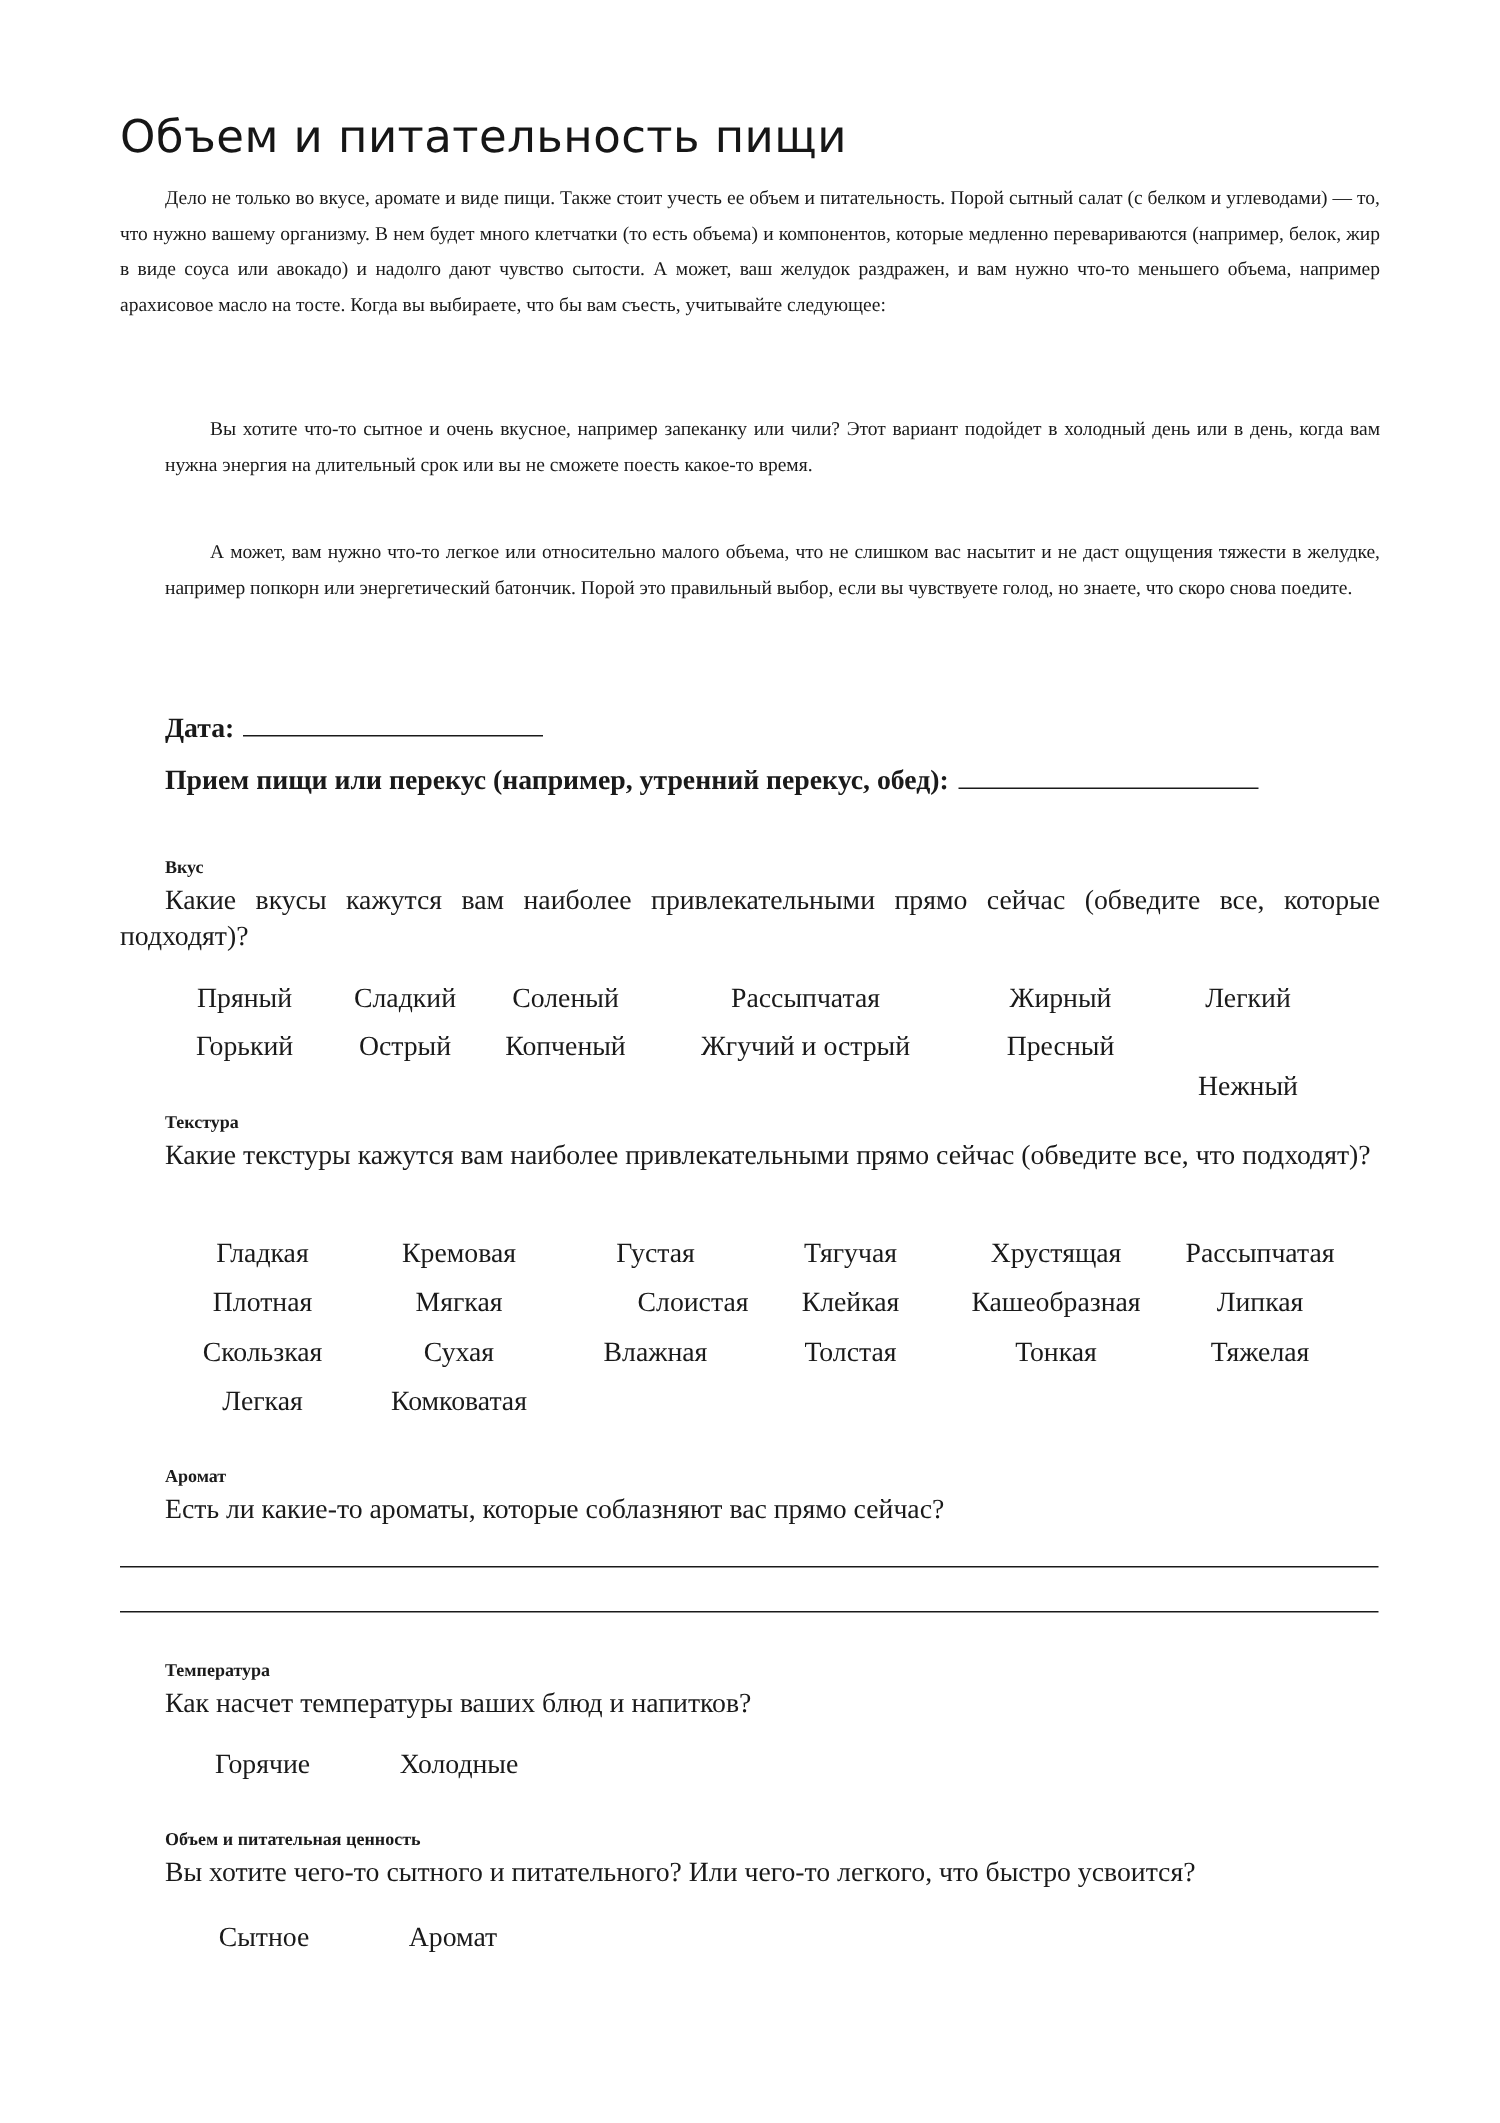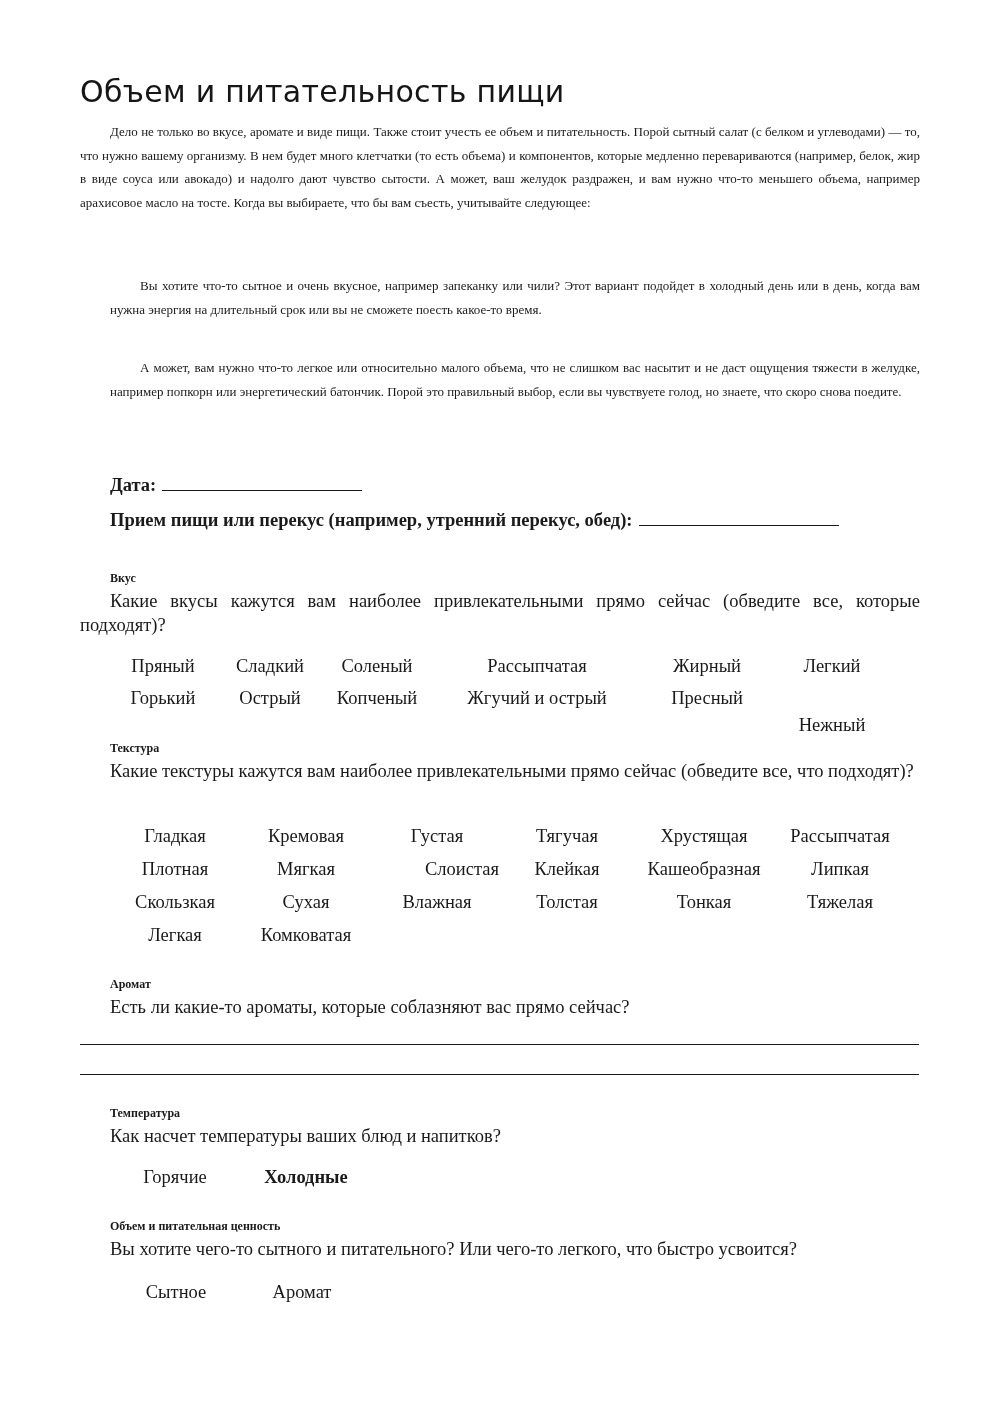--- a/index.html
+++ b/index.html
@@ -107,18 +107,18 @@
 </div>
 
 <div class="abs section-head" style="top:973px;">Аромат</div>
 <div class="abs line-text" style="left:110px; top:996px;">Есть ли какие-то ароматы, которые соблазняют вас прямо сейчас?</div>
 <div class="rule" style="top:1044px;"></div>
 <div class="rule" style="top:1074px;"></div>
 
 <div class="abs section-head" style="top:1102px;">Температура</div>
 <div class="abs line-text" style="left:110px; top:1125px;">Как насчет температуры ваших блюд и напитков?</div>
 <span class="option" style="left:175px; top:1166px;">Горячие</span>
-<span class="option" style="left:306px; top:1166px;font-weight:bold;">Холодные</span>
+<span class="option" style="left:306px; top:1166px;">Холодные</span>
 
 <div class="abs section-head" style="top:1215px;">Объем и питательная ценность</div>
 <div class="abs line-text" style="left:110px; top:1238px;">Вы хотите чего-то сытного и питательного? Или чего-то легкого, что быстро усвоится?</div>
 <span class="option" style="left:176px; top:1281px;">Сытное</span>
 <span class="option" style="left:302px; top:1281px;">Аромат</span>
 
 </body></html>

